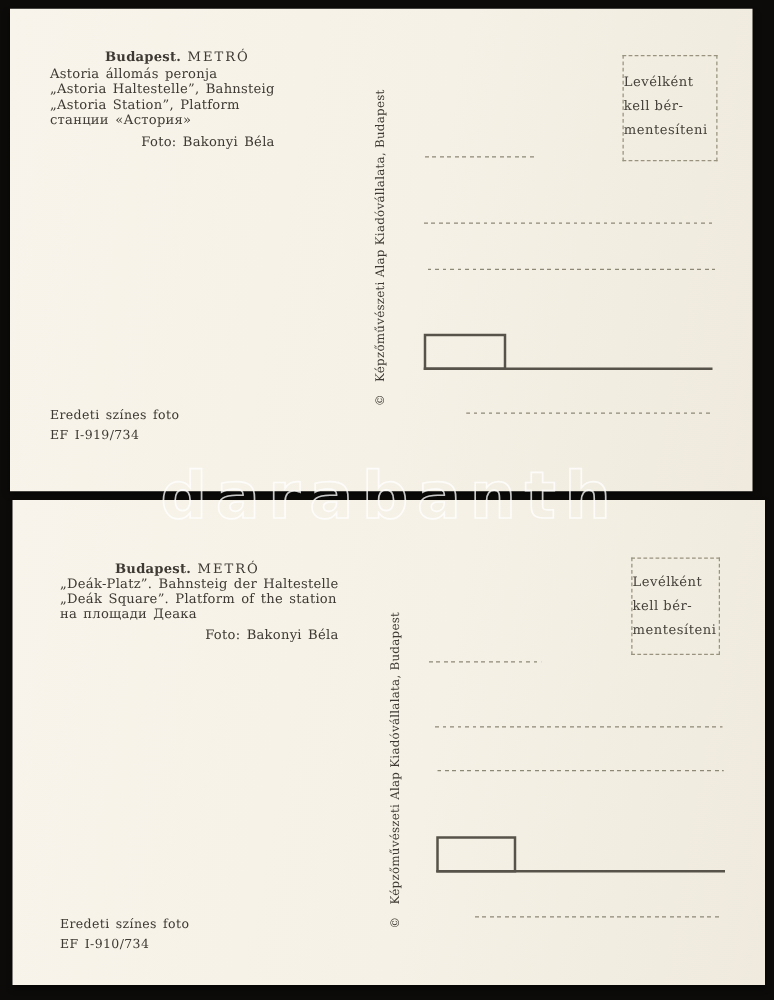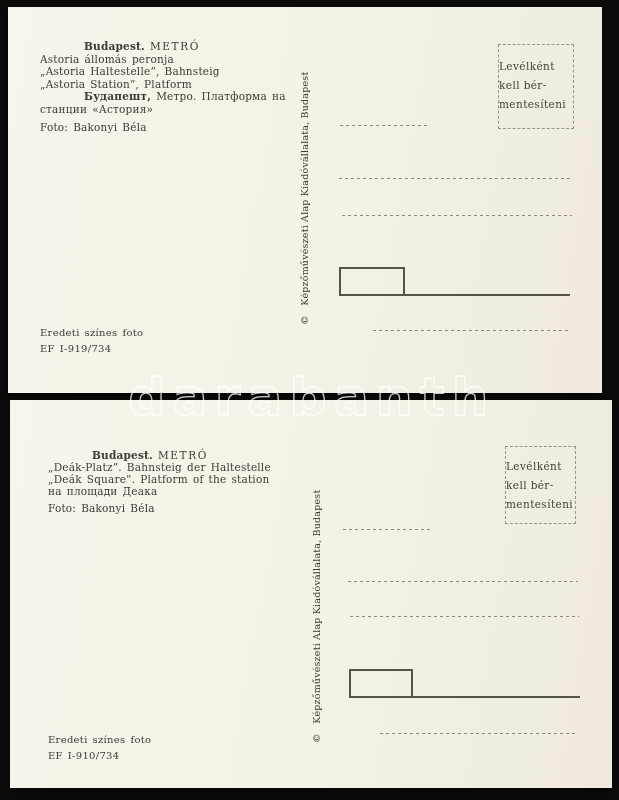--- a/index.html
+++ b/index.html
@@ -21,21 +21,21 @@
   .caption {
     position:absolute;
     font-size:10.5px; line-height:12.6px;
     color:#3e3a33; letter-spacing:0.2px; word-spacing:1.5px;
     white-space:nowrap;
   }
   #card1 .caption { left:32px; top:33px; }
   #card2 .caption { left:38px; top:49px; line-height:12.1px; }
   .caption .b { font-weight:bold;margin-left:44px; }
   .caption .caps { letter-spacing:1.6px; }
-  .caption .credit { margin-top:5px; }
+  .caption .credit { margin-top:5px;text-align:right; }
 
   .stamp-box {
     position:absolute; box-sizing:border-box;
     border:1px dashed #98927f;
     text-align:left;
     font-size:10.5px; line-height:19px;
     color:#46413a; letter-spacing:0.4px;
   }
   #card1 .stamp-box { left:490px; top:37px; width:76px; height:85px; padding-top:12px; }
   #card2 .stamp-box { left:495px; top:46px; width:71px; height:78px; padding-top:10px; }
@@ -104,23 +104,20 @@
 
 <div id="card1" class="card">
   <div class="caption">
     <div>
       <span class="b">Budapest.</span>
       <span class="caps">METRÓ</span>
     </div>
     <div>Astoria állomás peronja</div>
     <div>„Astoria Haltestelle”, Bahnsteig</div>
     <div>„Astoria Station”, Platform</div>
-    <div>
-      <span class="b">Будапешт,</span><span> Метро. Платформа на</span>
-    </div>
     <div>станции «Астория»</div>
     <div class="credit">Foto: Bakonyi Béla</div>
   </div>
 
   <div class="stamp-box">
     <div>Levélként</div>
     <div>kell bér-</div>
     <div>mentesíteni</div>
   </div>
 

